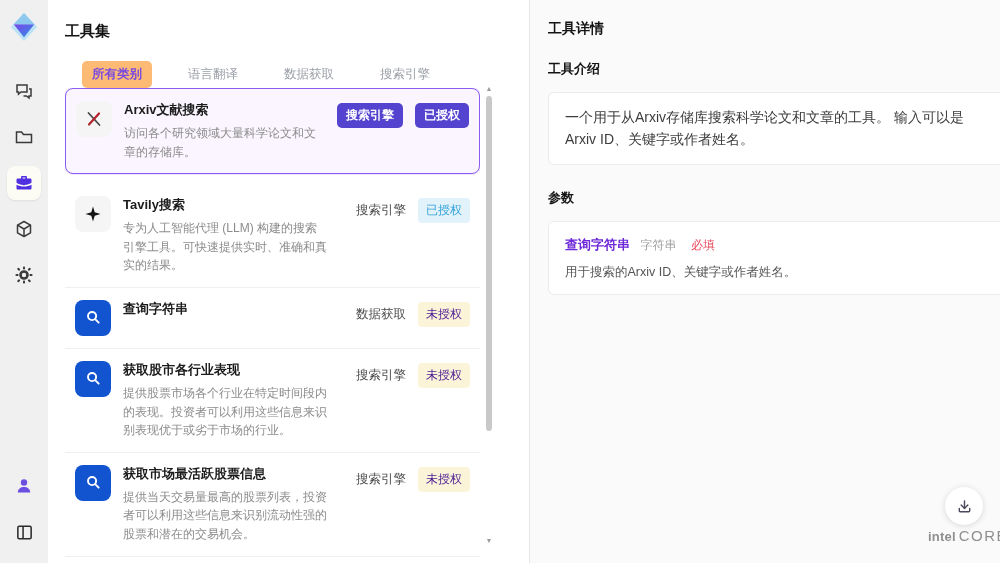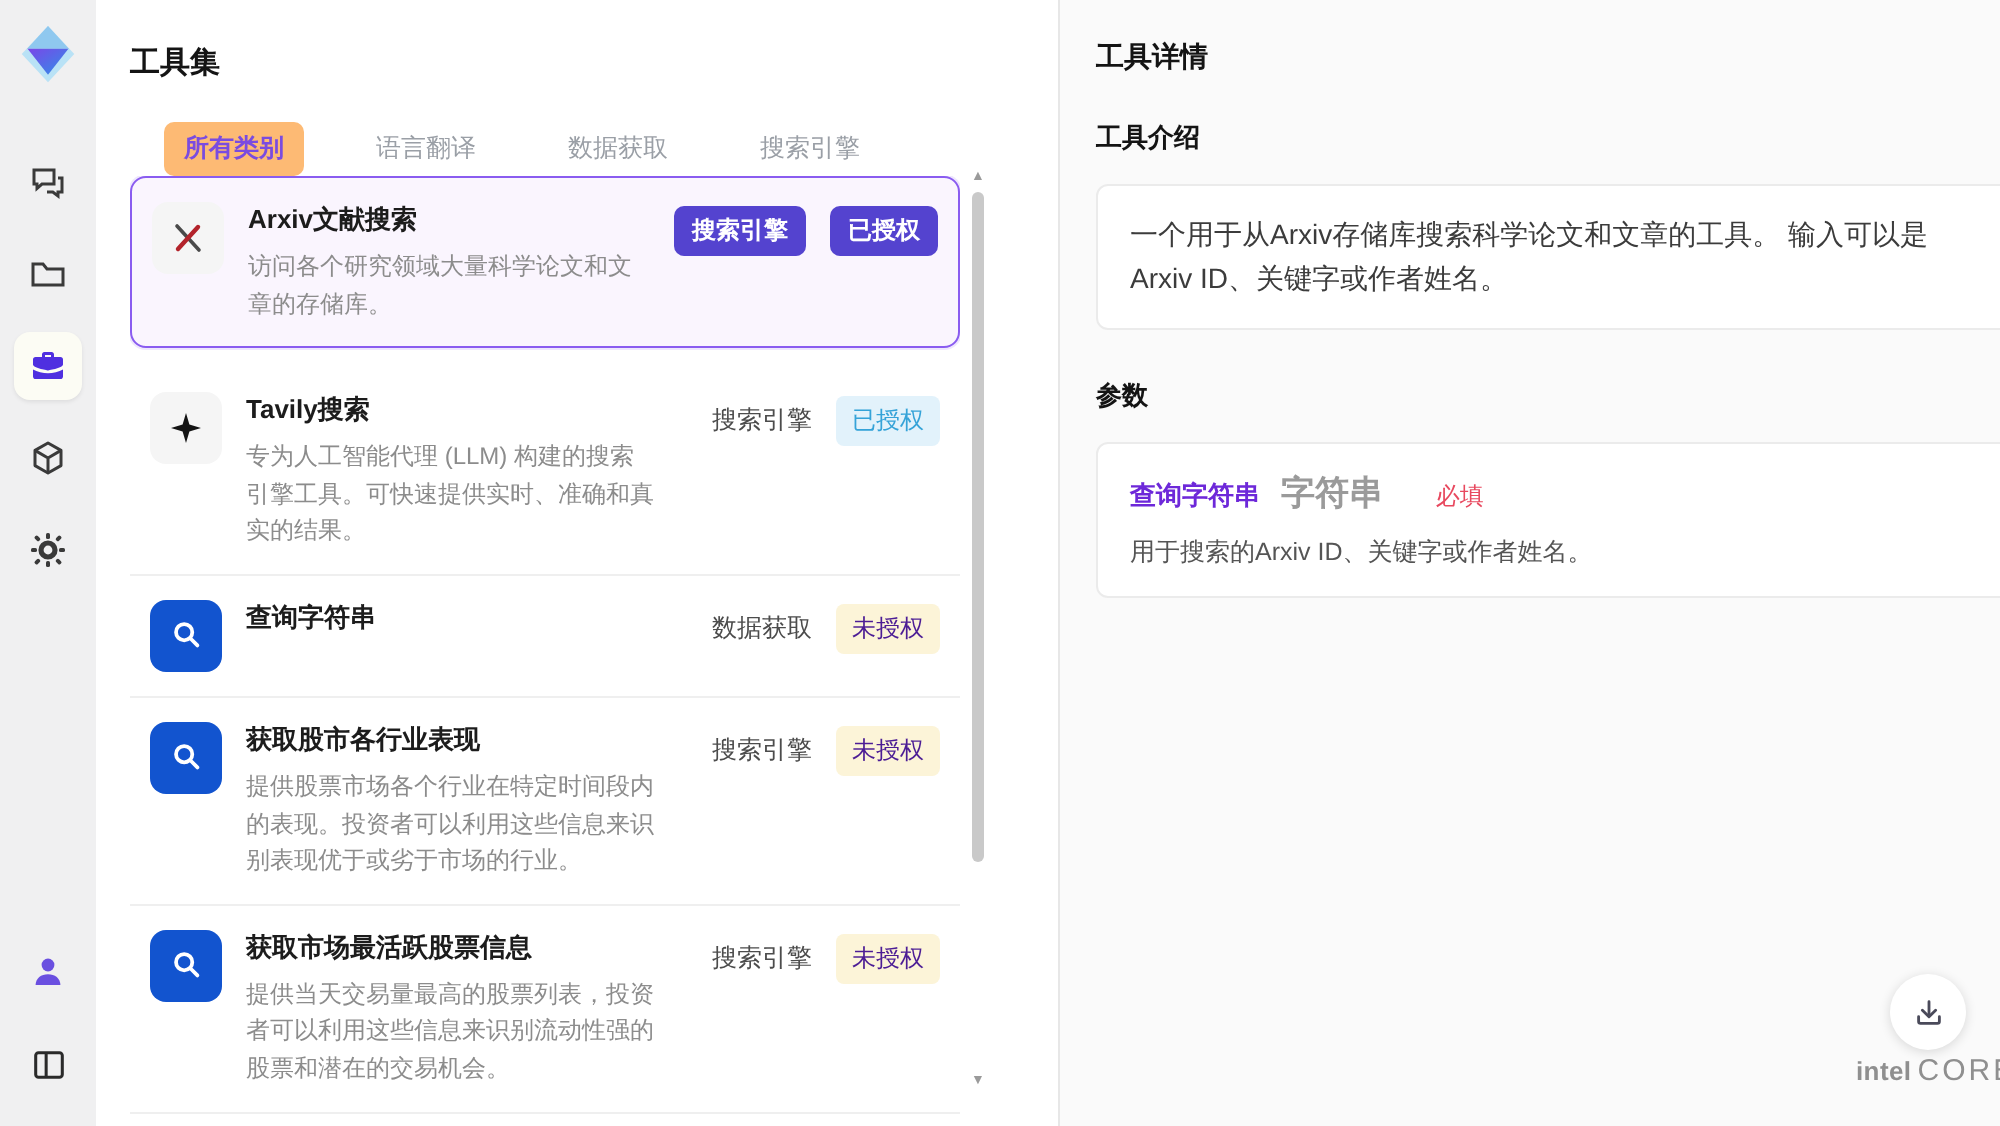--- a/index.html
+++ b/index.html
@@ -41,22 +41,22 @@
   .vscroll .arrow.down{bottom:0;}
   .vscroll .thumb{position:absolute;left:2px;top:12px;width:6px;height:335px;background:#c9c9c9;border-radius:3px;cursor:pointer;}
 
   
   .detail{position:absolute;left:529px;top:0;width:498px;height:563px;background:#fafafa;border-left:1px solid #e7e7e7;padding:20px 20px 0 18px;}
   .detail-title{font-size:14px;font-weight:bold;color:#141414;margin-bottom:22px;}
   .section-h{font-size:13px;font-weight:bold;color:#141414;margin-bottom:14px;}
   .box{background:#fff;border:1px solid #ebebeb;border-radius:6px;padding:13px 16px;margin-bottom:24px;}
   .intro-text{font-size:14px;color:#3c3c3c;line-height:1.6;}
   .param-name{font-size:13px;font-weight:bold;color:#6d28d9;}
-  .param-type{font-size:17px;color:#9a9a9a;margin-left:6px;font-weight:bold;}
-  .param-req{font-size:12px;color:#e8495f;margin-left:22px;}
+  .param-type{font-size:12px;color:#9a9a9a;margin-left:6px;}
+  .param-req{font-size:12px;color:#e8495f;margin-left:10px;}
   .param-desc{font-size:12.5px;color:#555;margin-top:10px;}
 
   
   .dl-btn{position:absolute;left:945px;top:487px;width:38px;height:38px;border-radius:50%;background:#fff;box-shadow:0 1px 6px rgba(0,0,0,.14);display:flex;align-items:center;justify-content:center;cursor:pointer;}
   .brand{position:absolute;left:928px;top:527px;width:66px;text-align:center;color:#8f8f8f;white-space:nowrap;}
   .brand .b1{font-size:13px;font-weight:bold;letter-spacing:.2px;}
   .brand .b2{font-size:15px;letter-spacing:1.5px;margin-left:3px;}
   svg{display:block;}
 </style>
 </head>

